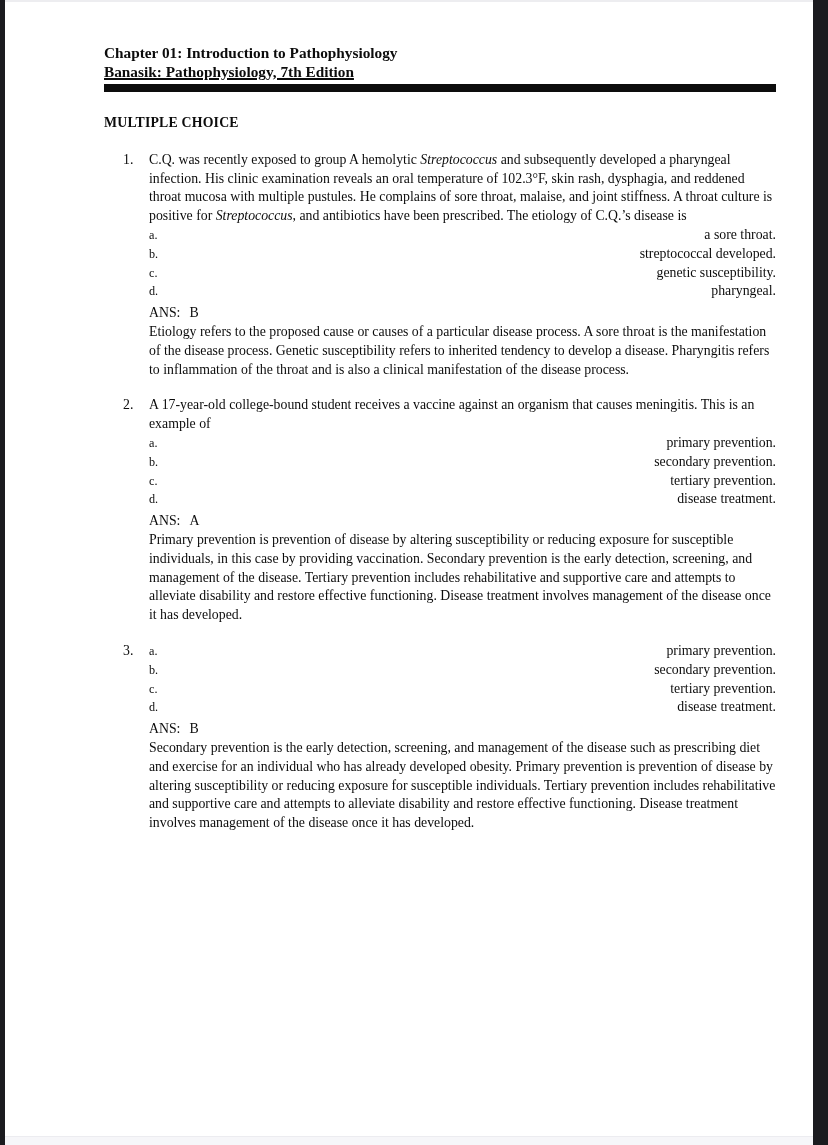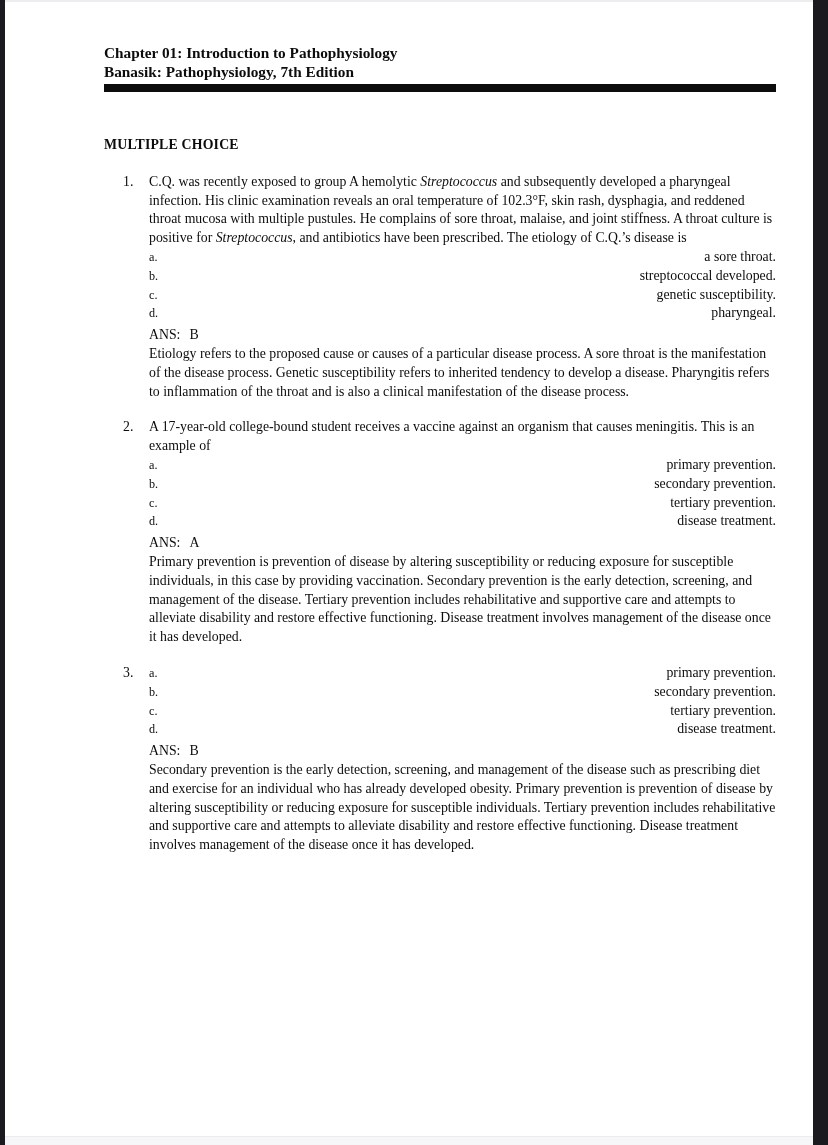--- a/index.html
+++ b/index.html
@@ -14,23 +14,23 @@
   .edge{position:absolute;top:0;bottom:0;background:#1b1b1f;z-index:5;}
   .edge-left{left:0;width:5px;}
   .edge-right{right:0;width:15px;}
   .top-hairline{position:absolute;top:0;left:5px;right:15px;height:2px;background:#ededf0;z-index:4;}
   .bottom-strip{position:absolute;bottom:0;left:5px;right:15px;height:8px;background:#f6f6f9;border-top:1px solid #ececf0;z-index:4;}
   .page-content{
     position:absolute;top:43px;left:104px;width:672px;
     font-size:13.8px;line-height:18.8px;
   }
   .doc-header{font-weight:bold;font-size:15.3px;line-height:19px;}
-  .doc-header .line2{text-decoration-thickness:1.5px;}
+  .doc-header .line2{text-decoration:underline;text-decoration-thickness:1.5px;}
   .header-rule{height:8px;background:#0d0d0d;margin-top:3px;width:672px;}
-  .section-label{font-weight:bold;font-size:13.8px;margin-top:44px;letter-spacing:0.2px;}
+  .section-label{font-weight:bold;font-size:13.8px;margin-top:22px;letter-spacing:0.2px;}
   .questions{margin-top:18px;}
   .question{display:flex;margin-bottom:17px;}
   .q-num{width:45px;box-sizing:border-box;padding-left:19px;flex:none;}
   .q-body{flex:1;min-width:0;}
   .q-stem{}
   .option{display:flex;}
   .opt-letter{width:24px;flex:none;font-size:12.2px;}
   .opt-text{flex:1;text-align:right;}
   .answer-block{margin-top:3px;}
   .answer-line{white-space:pre;}

